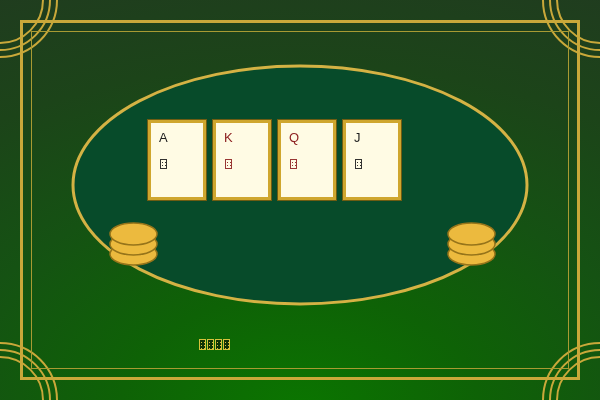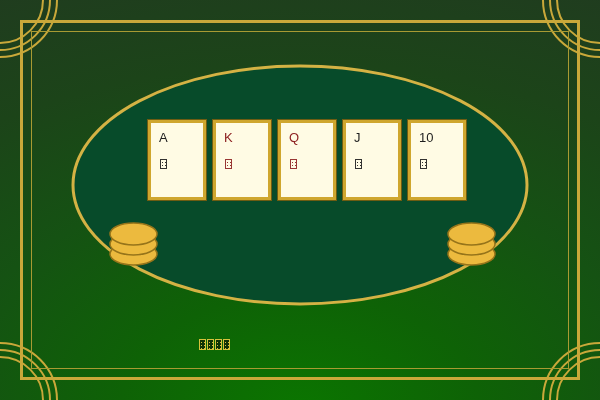--- a/index.html
+++ b/index.html
@@ -115,24 +115,20 @@
       <span class="tofu"></span>
     </div>
     <div class="card red">
       <span class="rank">Q</span>
       <span class="tofu"></span>
     </div>
     <div class="card black">
       <span class="rank">J</span>
       <span class="tofu"></span>
     </div>
-    <div class="card black">
-      <span class="rank">10</span>
-      <span class="tofu"></span>
-    </div>
   </div>
 
   <div class="bottom-label">
       <span class="tofu-gold"></span>
       <span class="tofu-gold"></span>
       <span class="tofu-gold"></span>
       <span class="tofu-gold"></span>
     </div>
 
 </div>

